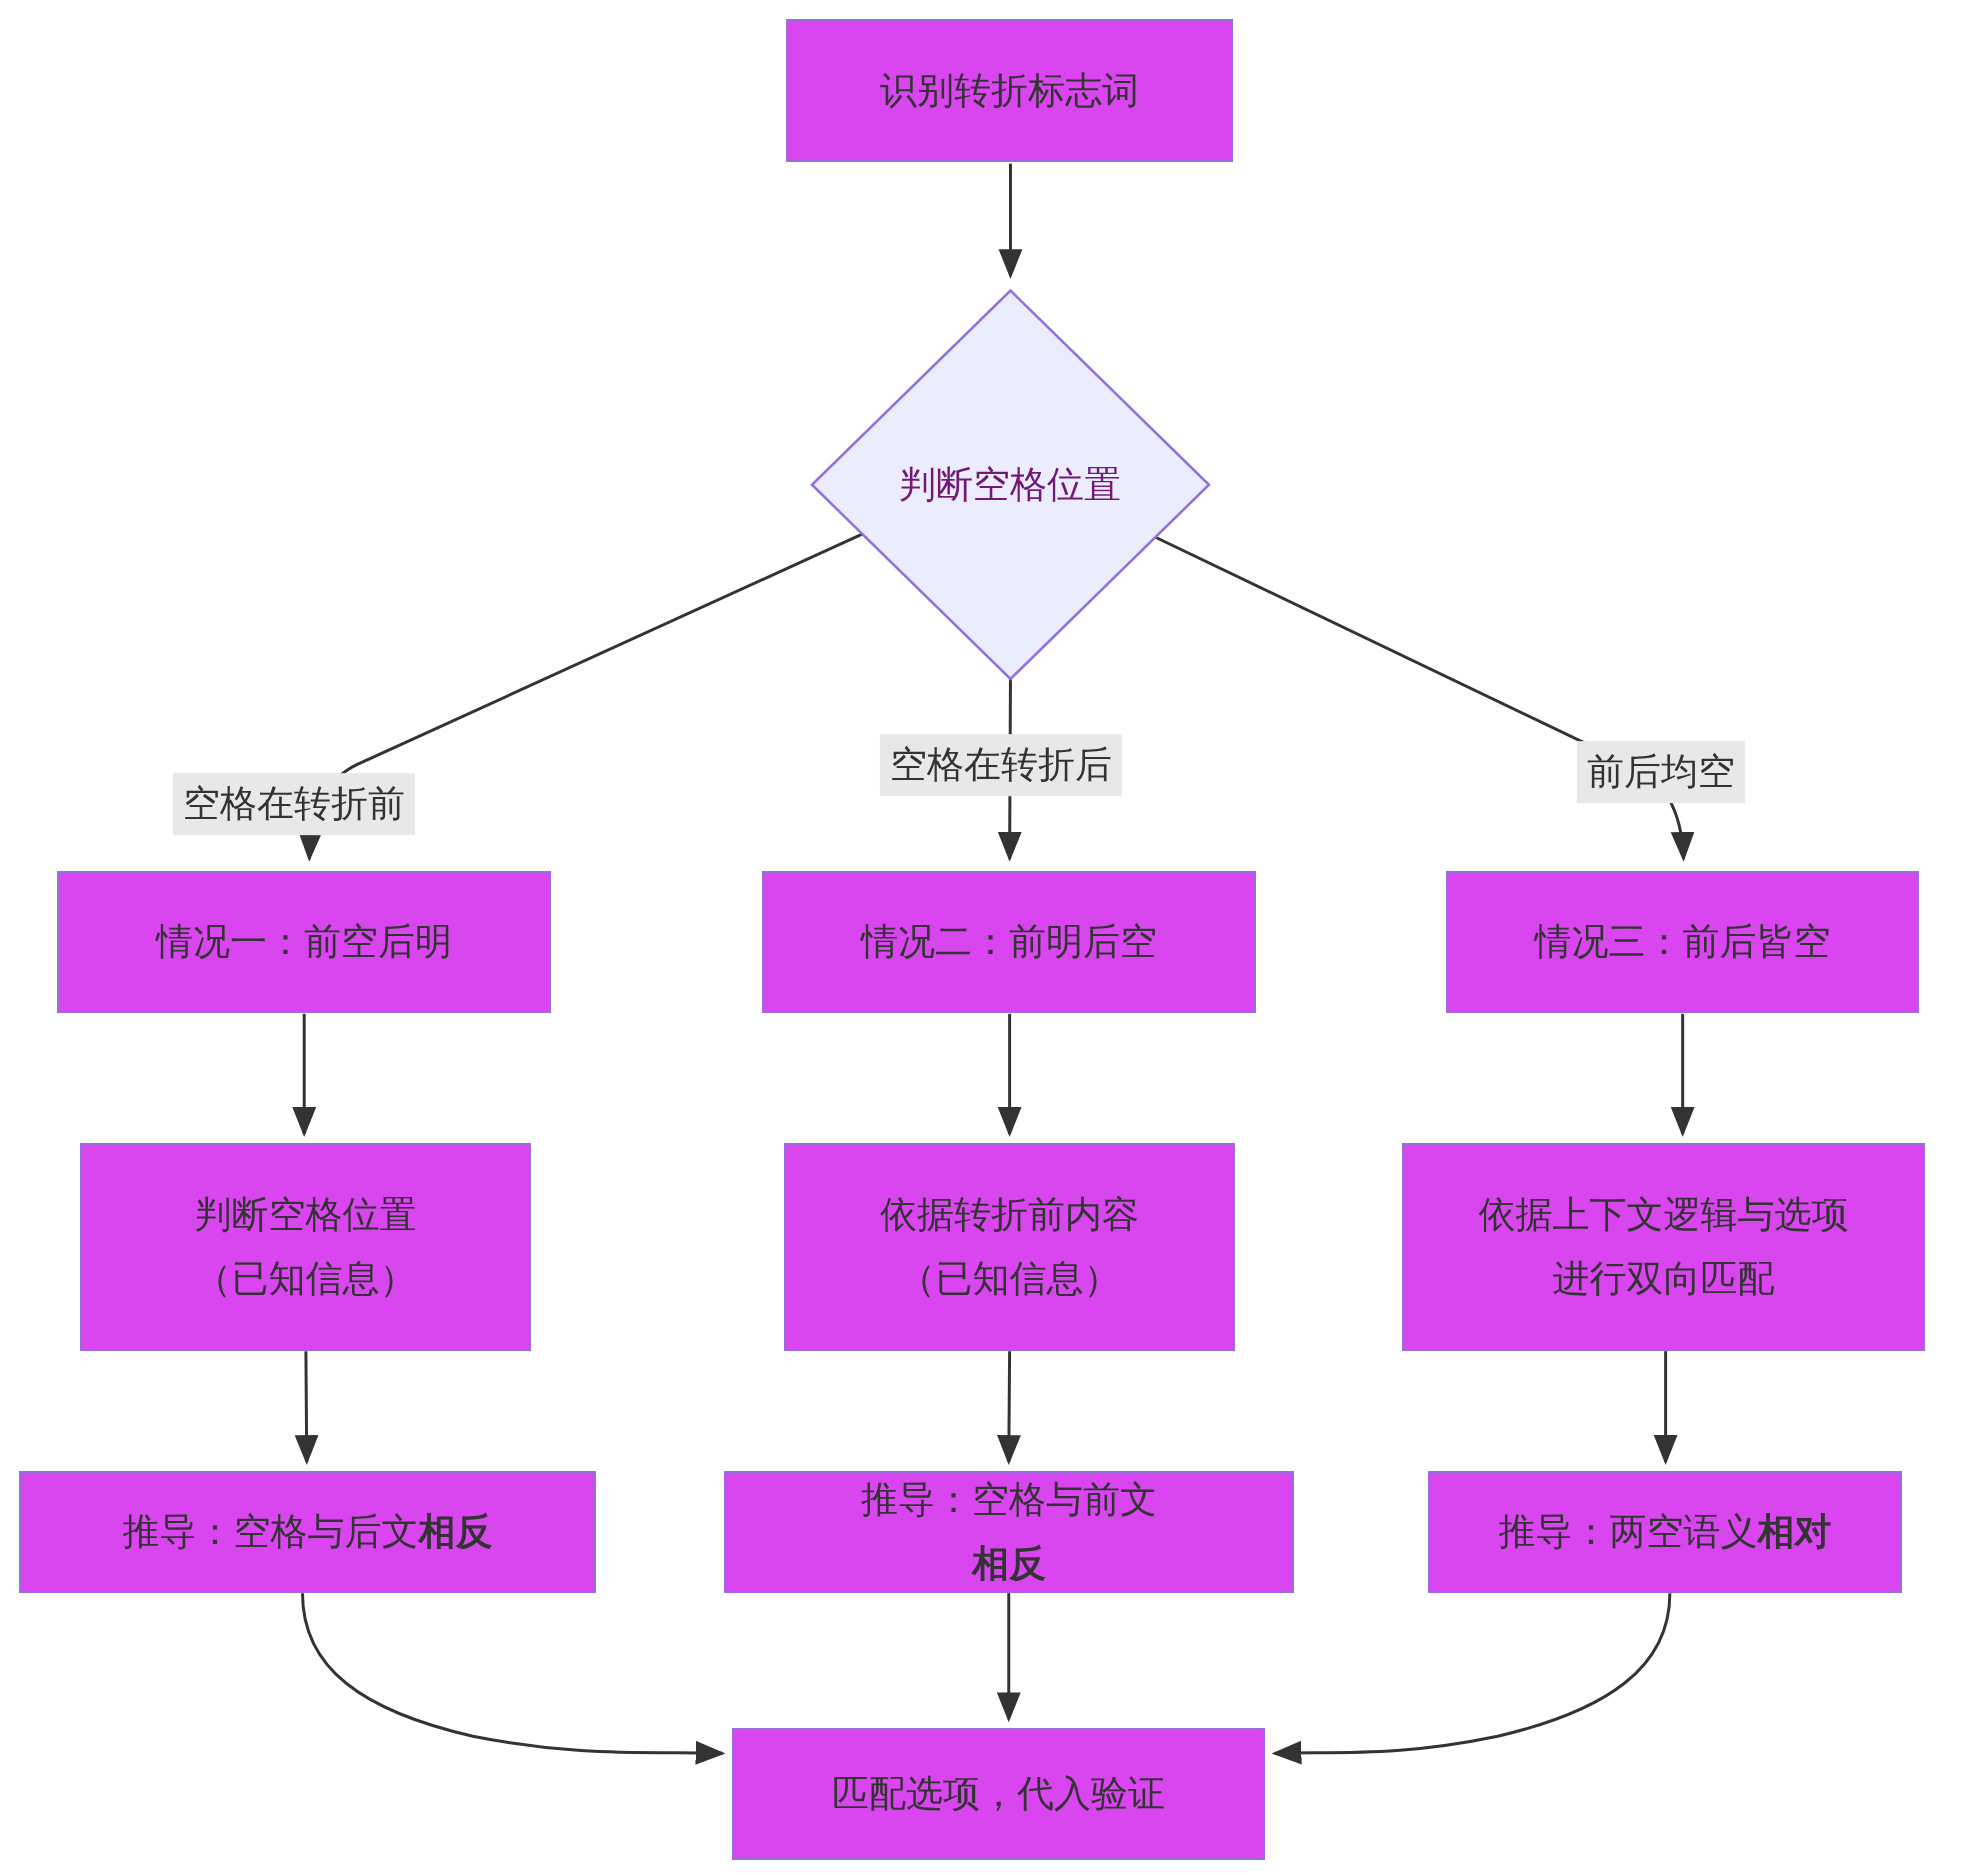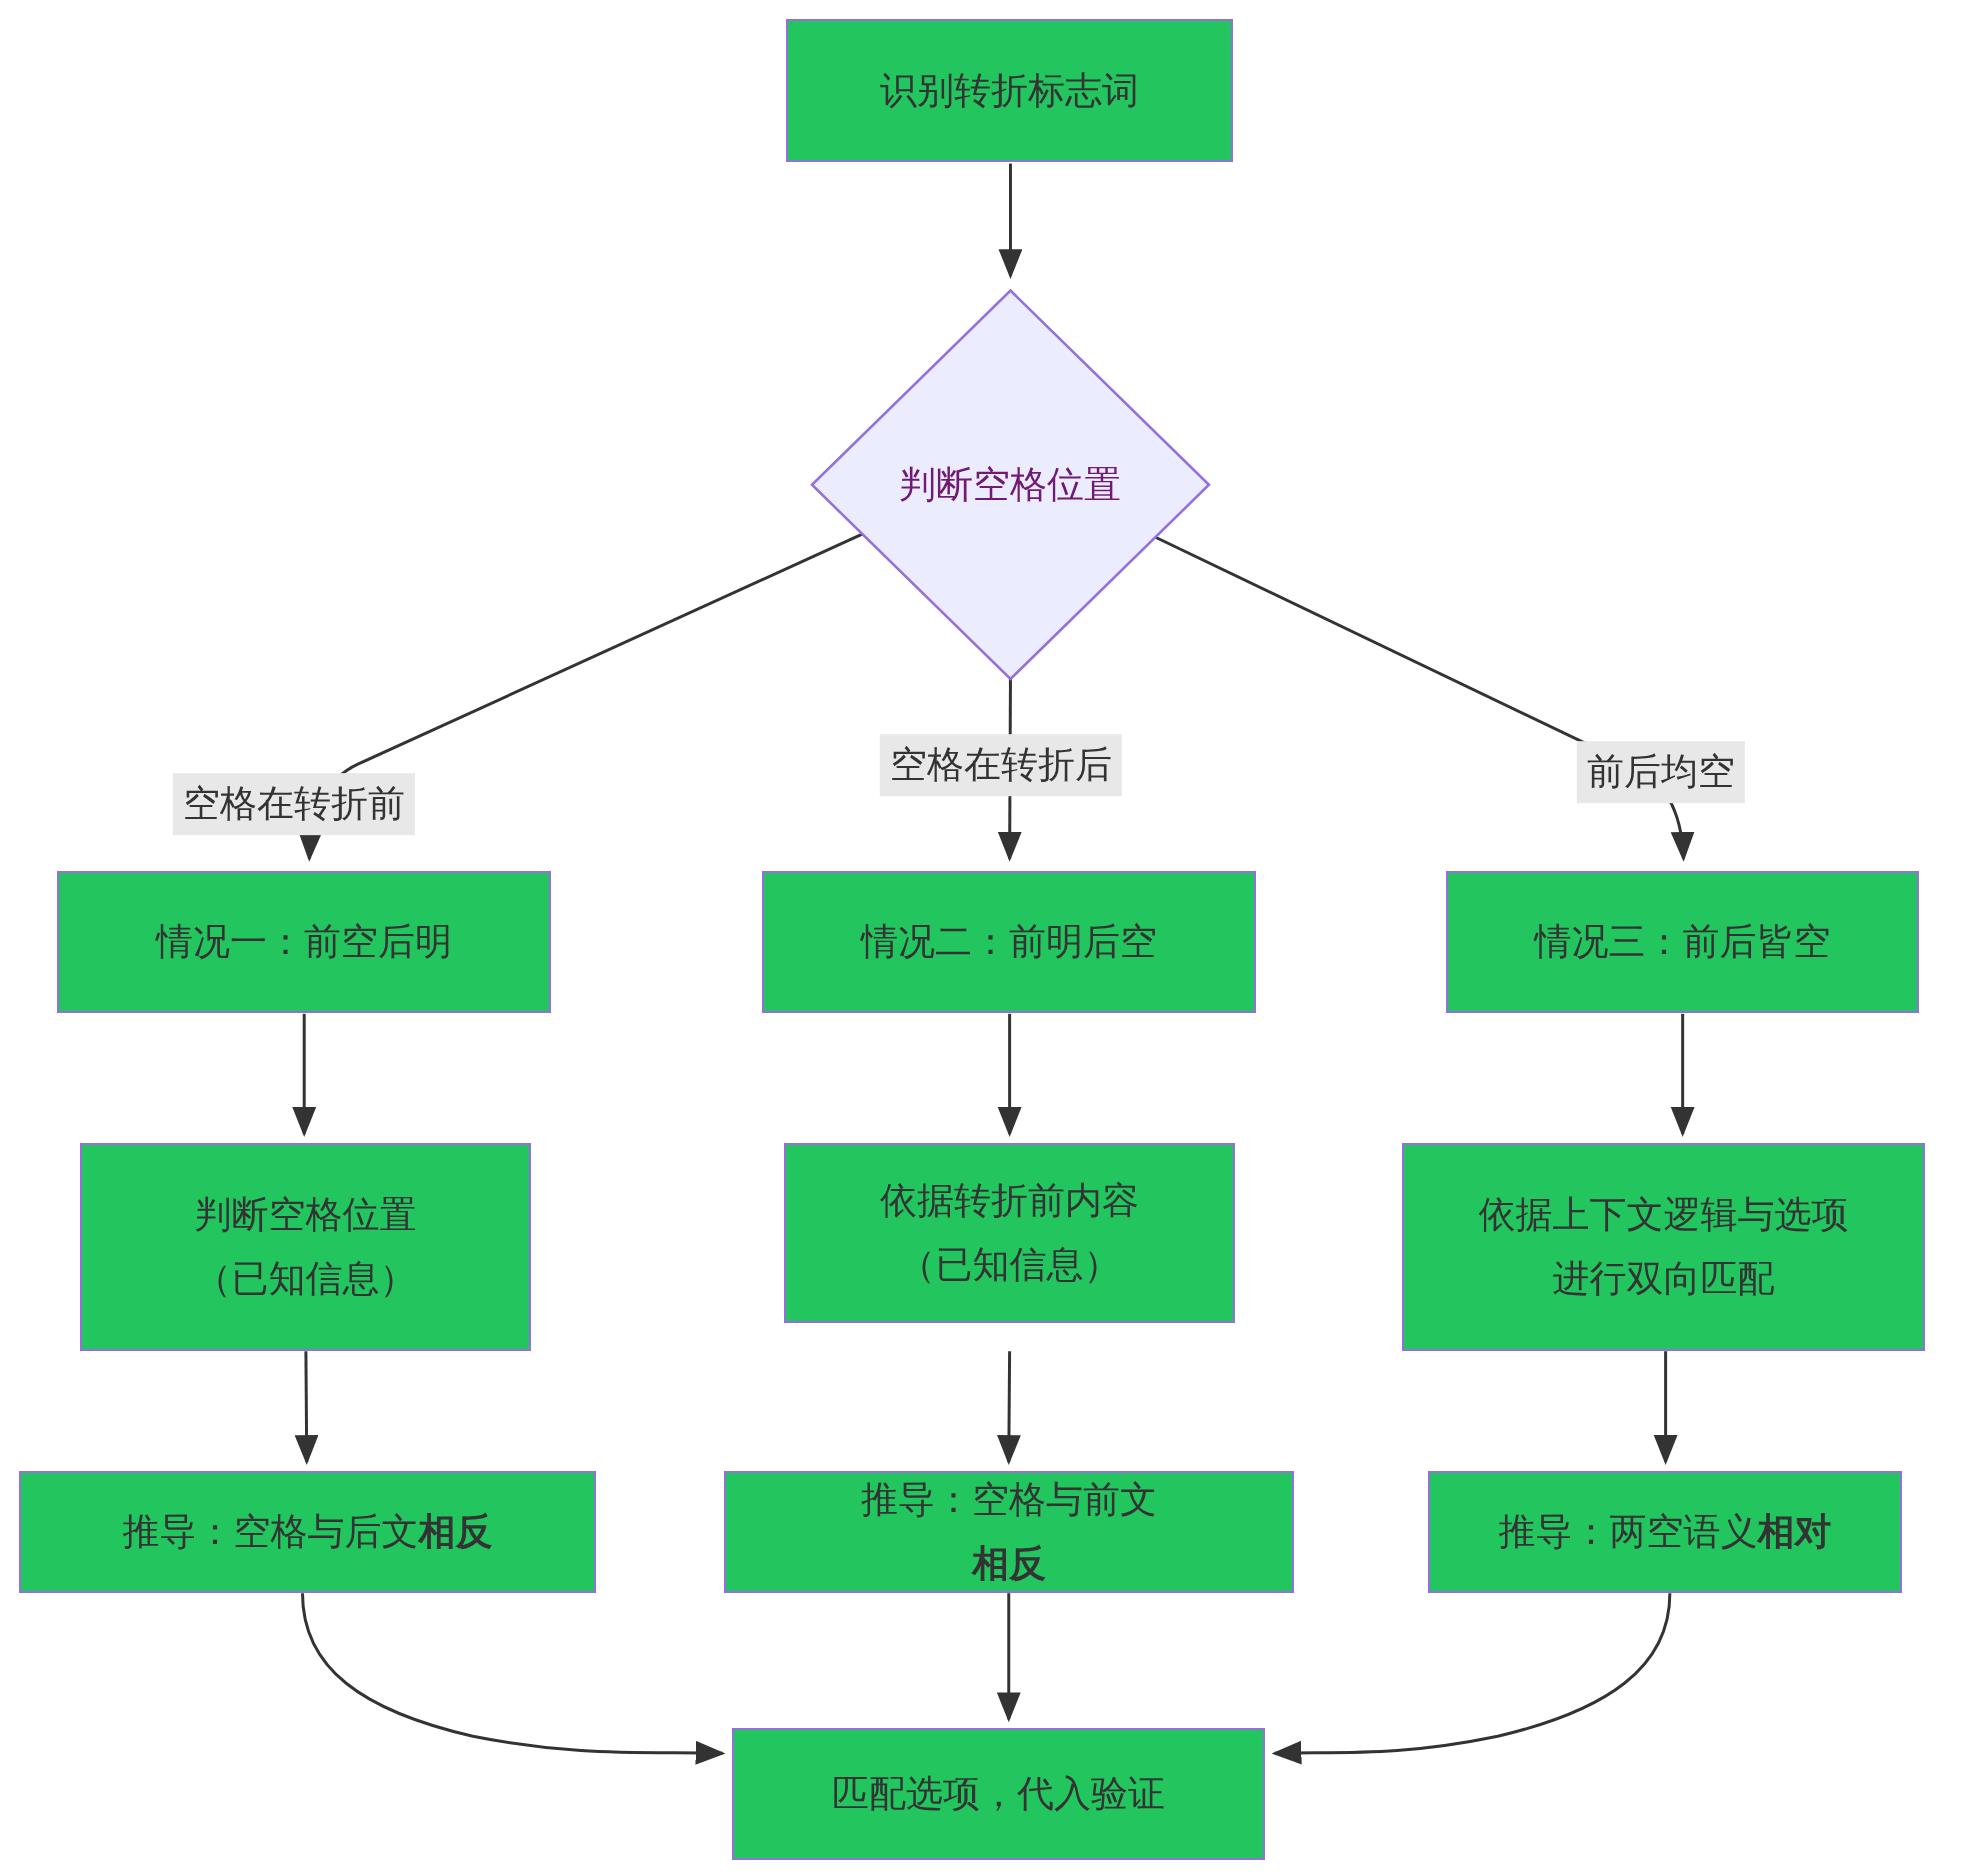--- a/index.html
+++ b/index.html
@@ -4,21 +4,21 @@
 <style>
   * { margin:0; padding:0; box-sizing:border-box; }
   html,body { background:#ffffff; }
   .canvas {
     position:relative; width:1963px; height:1876px; background:#ffffff;
     font-family:"Liberation Sans", sans-serif; color:#333333; overflow:hidden;
   }
   svg.edge-layer { position:absolute; left:0; top:0; width:1963px; height:1876px; }
   .edge { stroke:#333333; stroke-width:3.5; fill:none; }
   .node {
-    position:absolute; background:#22c55e; border:2.6px solid #9370DB;
+    position:absolute; background:#d946ef; border:2.6px solid #9370DB;
     display:flex; flex-direction:column; align-items:center; justify-content:center;
     text-align:center; font-size:37px; line-height:1.72; color:#333333;
   }
   .node .em { font-weight:bold; }
   .diamond-label {
     position:absolute; transform:translate(-50%,-50%);
     font-size:37px; color:#701a75; white-space:nowrap;
   }
   .elabel {
     position:absolute; transform:translate(-50%,-50%);
@@ -70,21 +70,21 @@
     <span>情况二：前明后空</span>
   </div>
   <div class="node" style="left:1446px; top:871px; width:473px; height:142px;">
     <span>情况三：前后皆空</span>
   </div>
 
   <div class="node" style="left:80px; top:1143px; width:451px; height:208px;">
     <span>判断空格位置</span>
     <span>（已知信息）</span>
   </div>
-  <div class="node" style="left:784px; top:1143px; width:451px; height:180px;">
+  <div class="node" style="left:784px; top:1143px; width:451px; height:208px;">
     <span>依据转折前内容</span>
     <span>（已知信息）</span>
   </div>
   <div class="node" style="left:1402px; top:1143px; width:523px; height:208px;">
     <span>依据上下文逻辑与选项</span>
     <span>进行双向匹配</span>
   </div>
 
   <div class="node" style="left:19px; top:1471px; width:577px; height:122px; flex-direction:row;">
     <span>推导：空格与后文</span>

